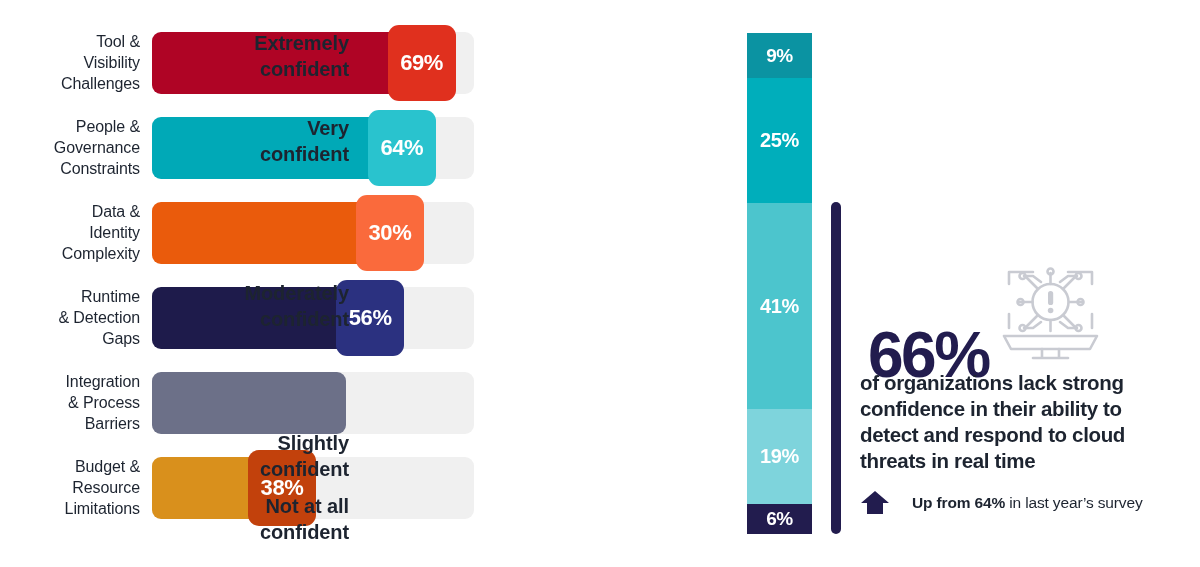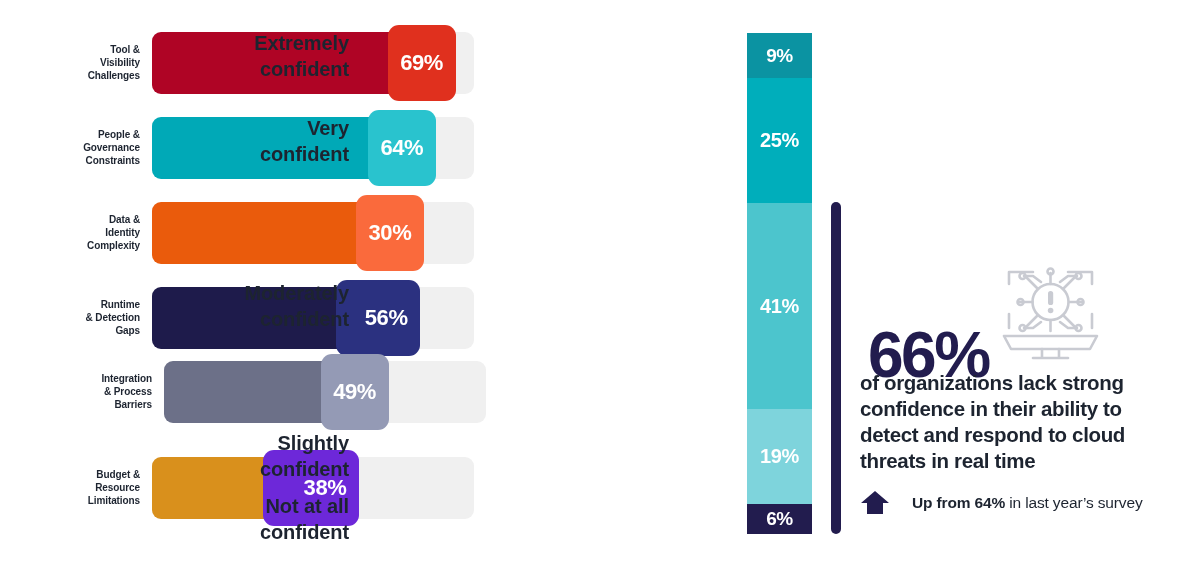--- a/index.html
+++ b/index.html
@@ -10,21 +10,21 @@
     -webkit-font-smoothing:antialiased;
   }
   .stage{position:relative;width:1200px;height:567px;}
 
   
   .hbars{position:absolute;left:0;top:0;width:600px;height:567px;}
   .hrow{position:absolute;left:0;width:600px;height:62px;}
   .hlabel{
     position:absolute;left:0;top:50%;transform:translateY(-50%);
     width:140px;text-align:right;
-    font-size:10px;font-weight:700;line-height:1.32;
+    font-size:16px;font-weight:400;line-height:1.32;
     color:#1d2430;letter-spacing:-0.1px;white-space:pre-line;
   }
   .htrack{
     position:absolute;left:152px;top:0;width:322px;height:62px;
     background:#f0f0f0;border-radius:9px;
   }
   .hfill{
     position:absolute;left:0;top:0;height:62px;border-radius:9px;
   }
   .hbadge{
@@ -101,39 +101,38 @@
           <div class="hfill" style="width: 240.95px; background: rgb(234, 91, 12);"></div>
           <div class="hbadge" style="left: 203.95px; background: rgb(250, 106, 60);">30%</div>
         </div>
       </div>
       <div class="hrow" style="top: 287px;">
         <div class="hlabel">Runtime
 &amp; Detection
 Gaps</div>
         <div class="htrack">
           <div class="hfill" style="width: 221.2px; background: rgb(30, 27, 75);"></div>
-          <div class="hbadge" style="left: 184.2px; background: rgb(43, 49, 128); padding-left: 16px;">56%</div>
-        </div>
-      </div>
-      <div class="hrow" style="top: 361px; margin-left: 12px;">
+          <div class="hbadge" style="left: 184.2px; background: rgb(43, 49, 128);">56%</div>
+        </div>
+      </div>
+      <div class="hrow" style="top: 372px;">
         <div class="hlabel">Integration
 &amp; Process
 Barriers</div>
         <div class="htrack">
           <div class="hfill" style="width: 193.55px; background: rgb(108, 112, 136);"></div>
-          <div class="hbadge" style="left: 156.55px; background: rgb(148, 154, 181);">49%</div>
         </div>
       </div>
       <div class="hrow" style="top: 457px;">
         <div class="hlabel">Budget &amp;
 Resource
 Limitations</div>
         <div class="htrack">
           <div class="hfill" style="width: 150.1px; background: rgb(217, 144, 28);"></div>
-          <div class="hbadge" style="left: 111px; background: #6d28d9; padding-left: 28px;">38%</div>
+          <div class="hbadge" style="left: 96px; background: #c2410c;">38%</div>
         </div>
       </div>
     </div>
 
   <div class="stack" id="stack">
       <div class="seg small" style="height: 45.09px; background: rgb(11, 147, 162);">9%<div class="slabel" style="top: 50%; transform: translateY(-50%);">Extremely
 confident</div></div>
       <div class="seg" style="height: 125.25px; background: rgb(0, 174, 187);">25%<div class="slabel" style="top: 50%; transform: translateY(-50%);">Very
 confident</div></div>
       <div class="seg" style="height: 205.41px; background: rgb(76, 197, 205);">41%<div class="slabel" style="top: 50%; transform: translateY(-50%);">Moderately

